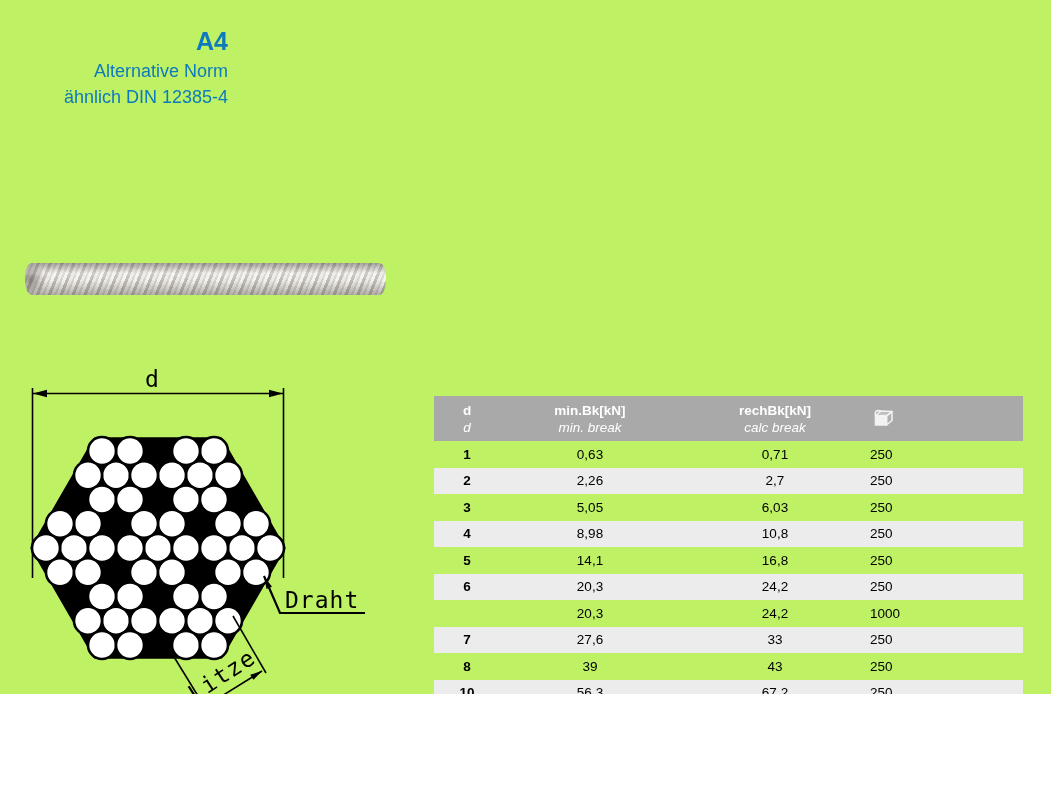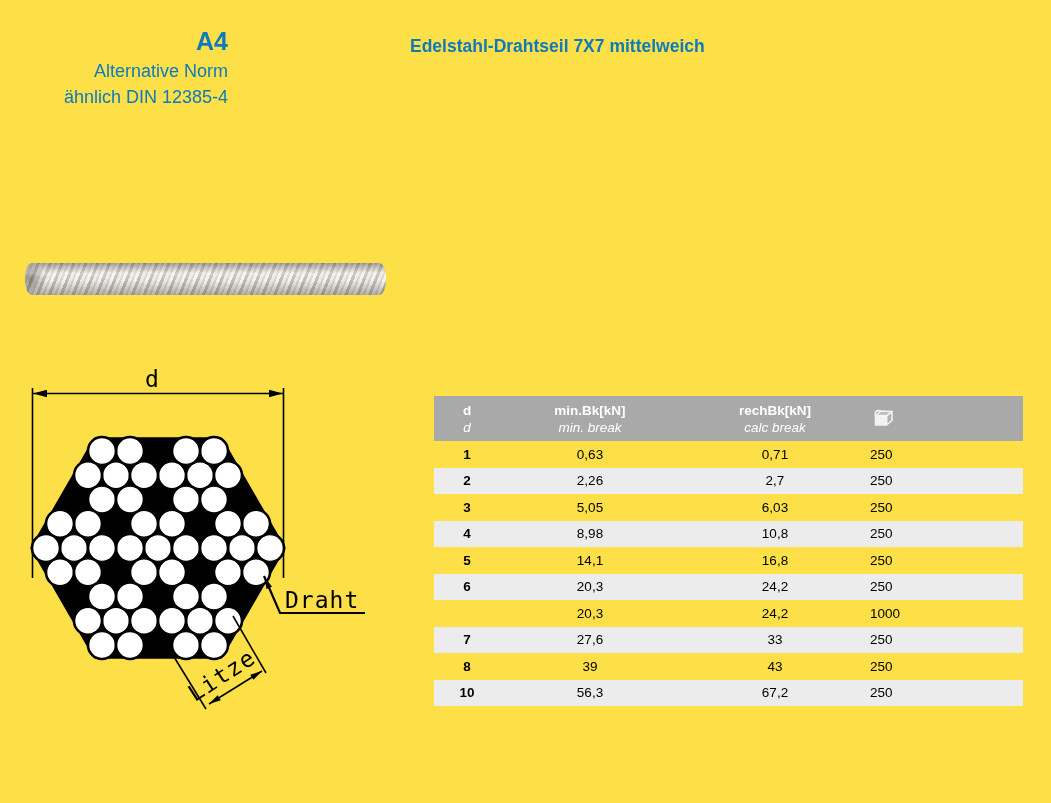--- a/index.html
+++ b/index.html
@@ -1,16 +1,16 @@
 <!DOCTYPE html>
 <html><head>
 <meta charset="utf-8">
 <style>
   html,body{margin:0;padding:0;background:#fff;}
-  .page{position:relative;width:1051px;height:803px;background:#fde047;overflow:hidden;
+  .page{position:relative;width:1051px;height:694px;background:#bef264;overflow:hidden;
         font-family:"Liberation Sans","DejaVu Sans",sans-serif;color:#000;}
 
   
   .norm-block{position:absolute;left:0;top:24px;width:228px;text-align:right;color:#0e7abd;}
   .norm-code{font-size:25px;font-weight:bold;line-height:34px;}
   .norm-line{font-size:18px;line-height:26px;}
 
   
   .page-title{position:absolute;left:410px;top:36px;margin:0;font-size:17.5px;font-weight:bold;color:#0e7abd;}
 
@@ -59,21 +59,20 @@
 <body>
 
 <div class="page">
 
   <div class="norm-block">
     <div class="norm-code">A4</div>
     <div class="norm-line">Alternative Norm</div>
     <div class="norm-line">ähnlich DIN 12385-4</div>
   </div>
 
-  <h1 class="page-title">Edelstahl-Drahtseil 7X7 mittelweich</h1>
 
   <div class="rope-photo"></div>
 
   <svg class="diagram" viewBox="0 355 380 390">
 
     <g>
       <line class="thin" x1="32.5" y1="388" x2="32.5" y2="578"></line>
       <line class="thin" x1="283.5" y1="388" x2="283.5" y2="578"></line>
       <line class="thin" x1="33" y1="393.5" x2="283" y2="393.5"></line>
       <polygon class="arrow" points="33,393.5 47,389.8 47,397.2"></polygon>

